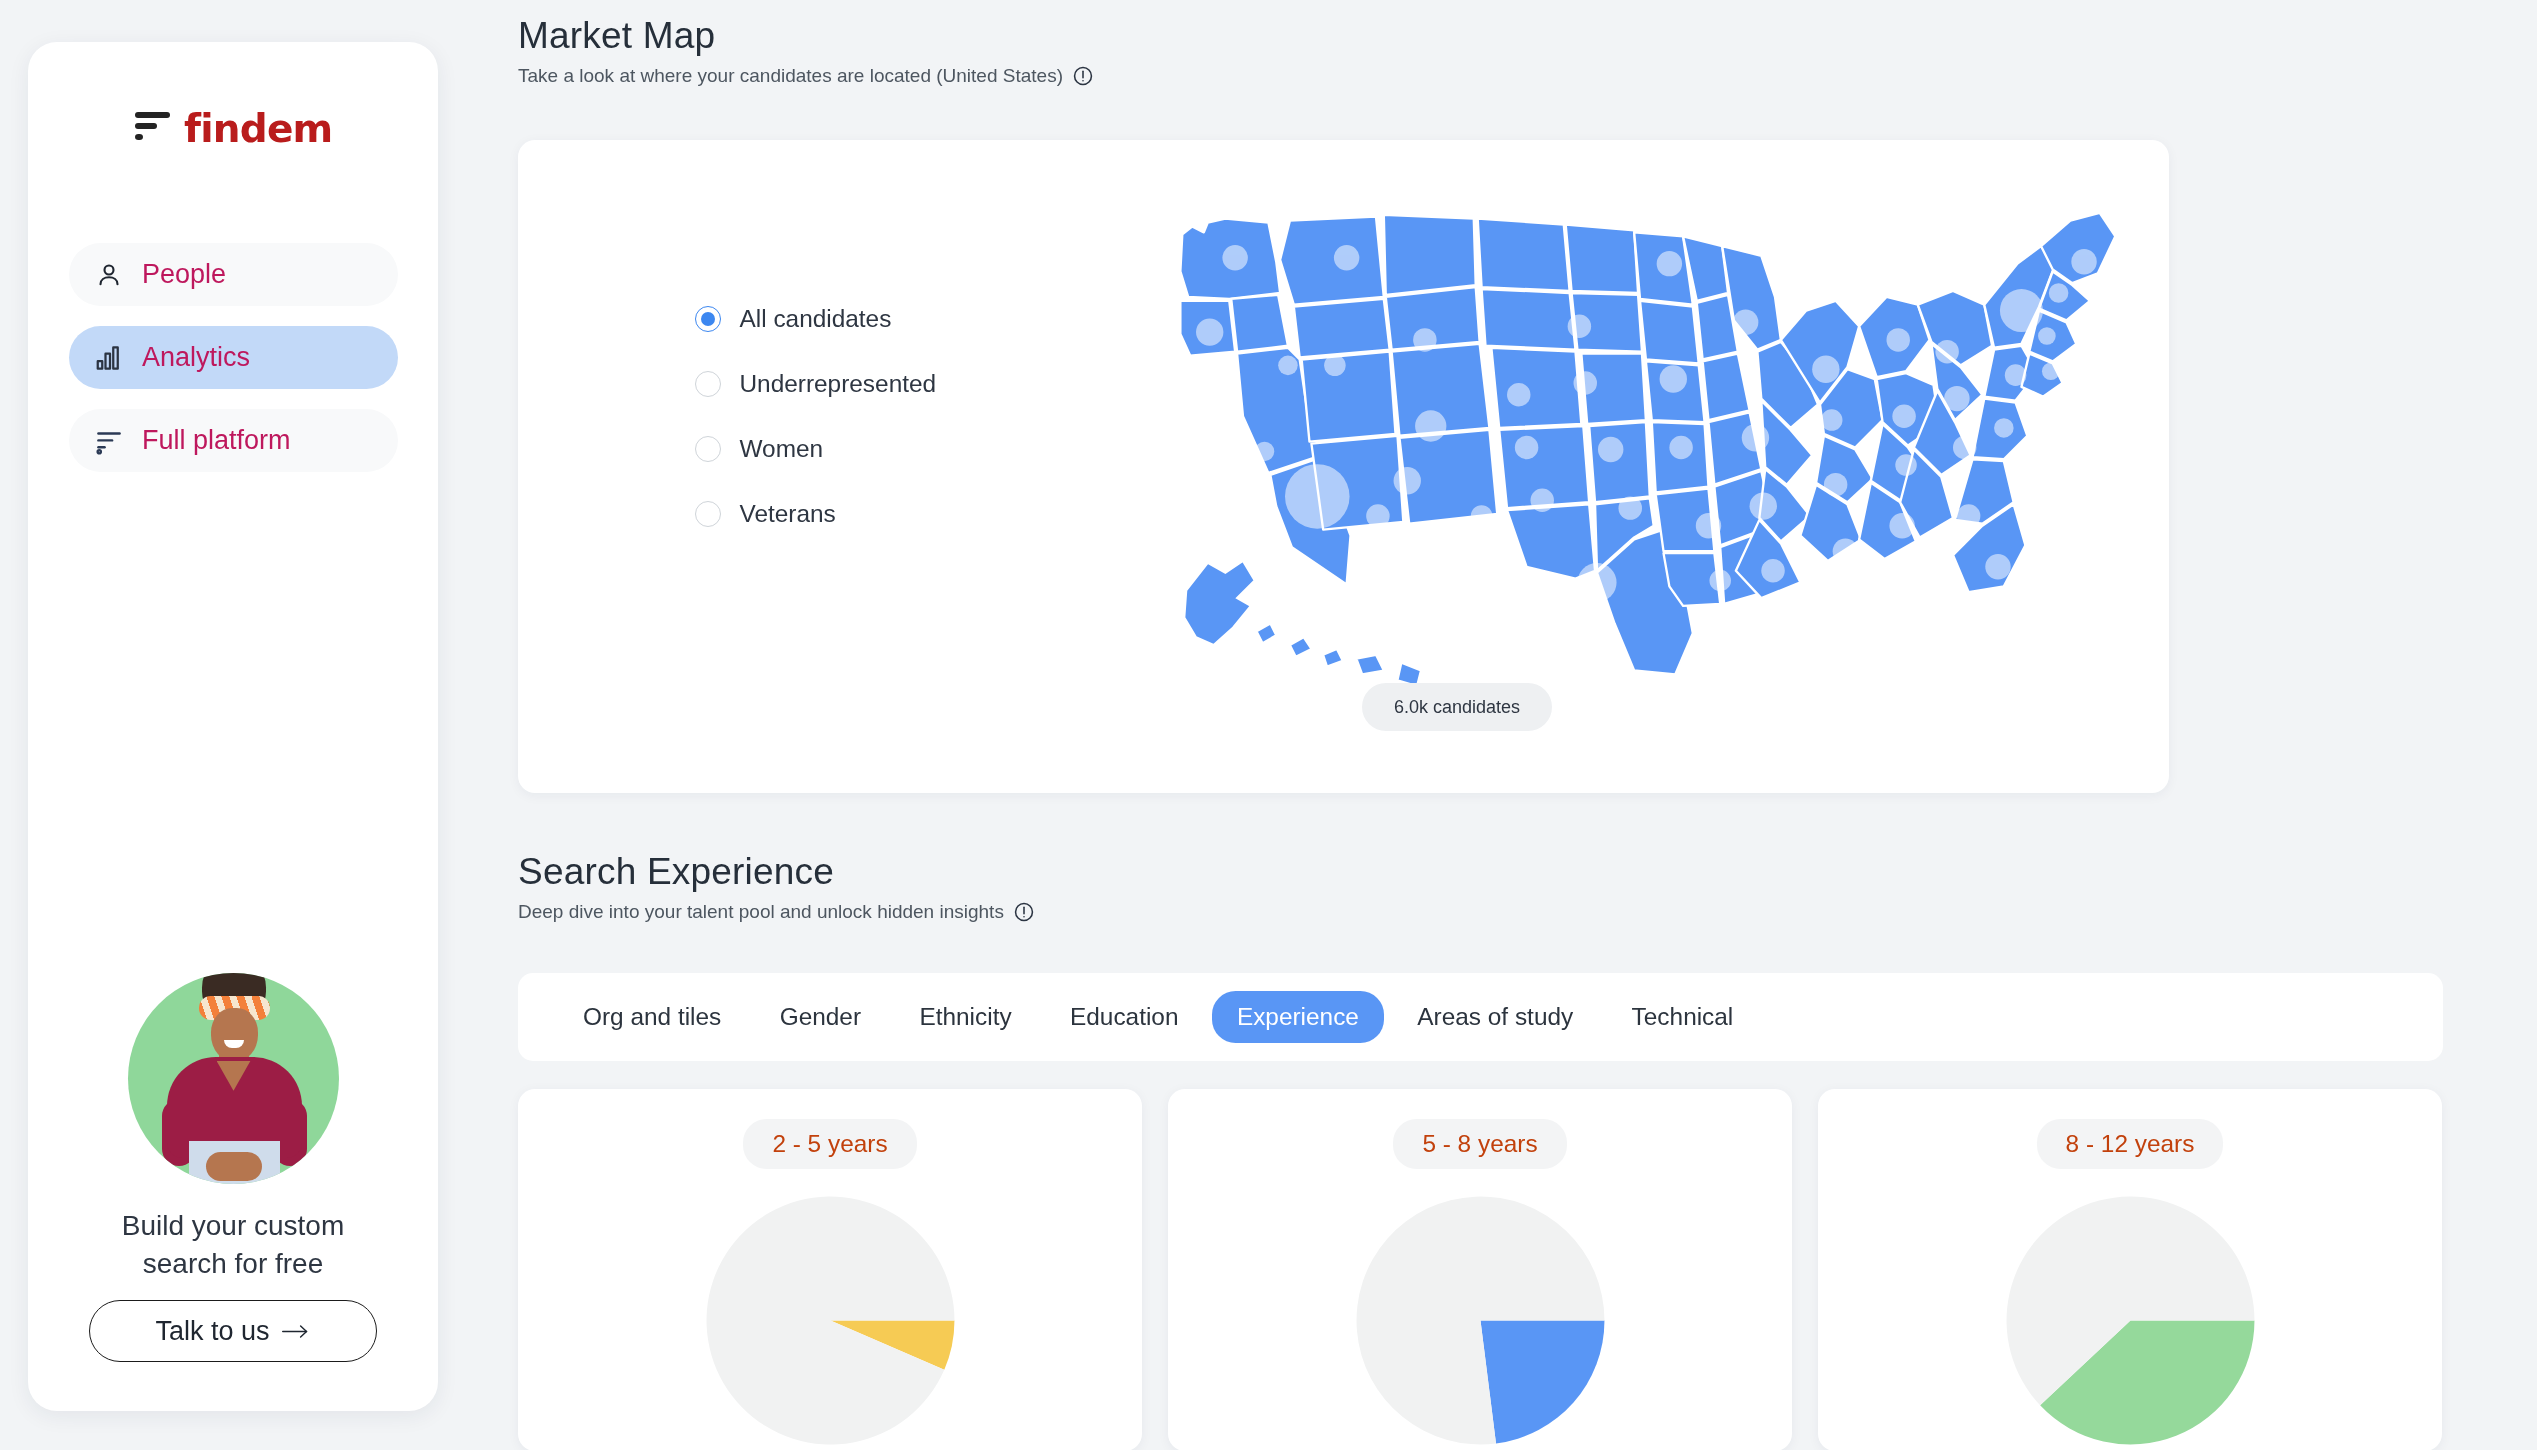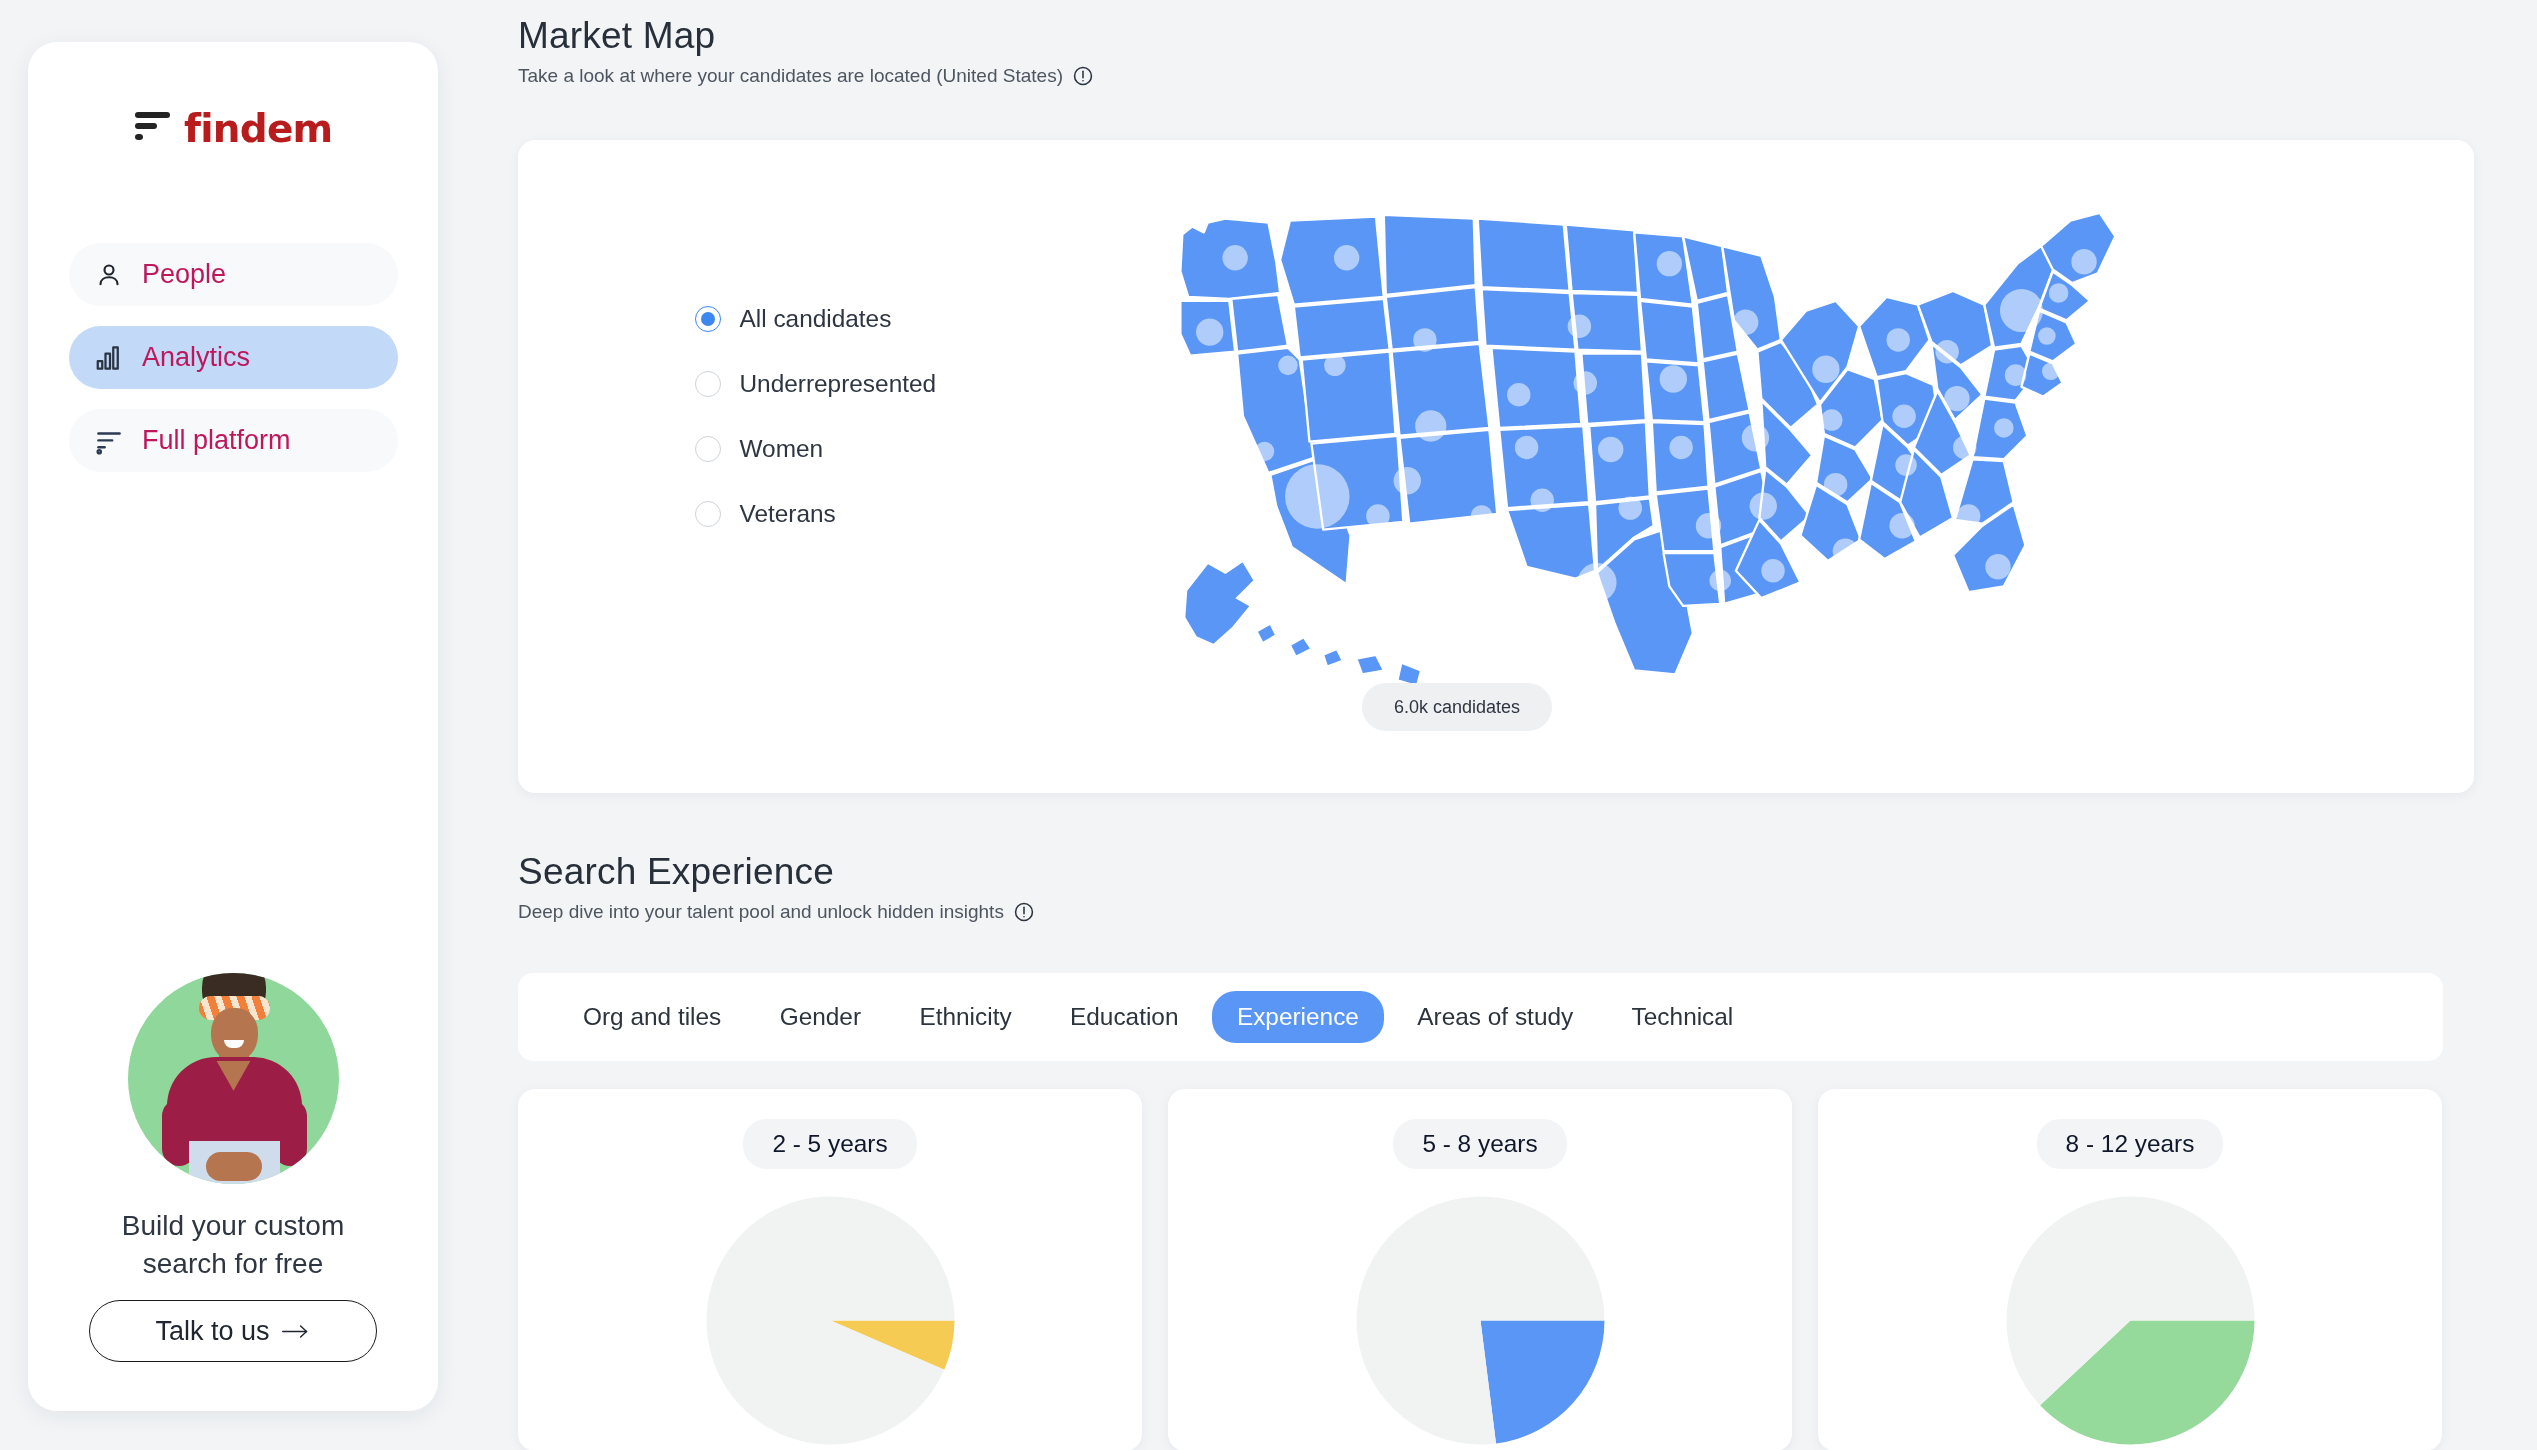--- a/index.html
+++ b/index.html
@@ -82,21 +82,21 @@
     font-size: 27px; color: #1f2630; cursor: pointer;
   }
 
   
   .main { position: absolute; left: 518px; top: 0; width: 2019px; height: 1451px; }
   .sec-title { font-size: 37px; color: #262f3a; font-weight: 400; letter-spacing: 0.2px; }
   .sec-sub { margin-top: 8.4px; font-size: 19px; color: #4d5660; display: flex; align-items: center; gap: 9.3px; }
   .info-icon { width: 22px; height: 22px; display: inline-block; }
 
   .map-card {
-    position: absolute; left: 0; top: 140px; width: 1956px; height: 653px;
+    position: absolute; left: 0; top: 140px; width: 1651px; height: 653px;
     background: #fff; border-radius: 17px;
     box-shadow: 0 2.5px 11.8px rgba(24,39,75,0.05);
   }
   .radios { position: absolute; left: 177px; top: 165px; display: flex; flex-direction: column; gap: 37px; }
   .radio-row { display: flex; align-items: center; gap: 18.5px; cursor: pointer; }
   .radio {
     width: 26px; height: 26px; border-radius: 50%;
     border: 1.7px solid #cfd4d9; background: #fff;
     display: flex; align-items: center; justify-content: center; flex: 0 0 26px;
   }
@@ -125,21 +125,21 @@
   .tab.active { background: #5996f5; color: #fff; }
 
   .cards { position: absolute; left: 0; top: 1089px; width: 1925px; display: flex; gap: 26px; }
   .pie-card {
     width: 624px; height: 362px; background: #fff; border-radius: 17px;
     display: flex; flex-direction: column; align-items: center;
     box-shadow: 0 2.5px 11.8px rgba(24,39,75,0.05);
   }
   .pie-pill {
     margin-top: 30px; padding: 11px 29px; background: #f3f4f5;
-    border-radius: 23.6px; font-size: 24.4px; color: #0f172a; white-space: nowrap;
+    border-radius: 23.6px; font-size: 24.4px; color: #c2410c; white-space: nowrap;
   }
   .pie-svg { margin-top: 25px; width: 253px; height: 253px; display: block; }
 </style>
 </head>
 <body>
 
 <div class="page">
 
   <aside class="sidebar">
 

